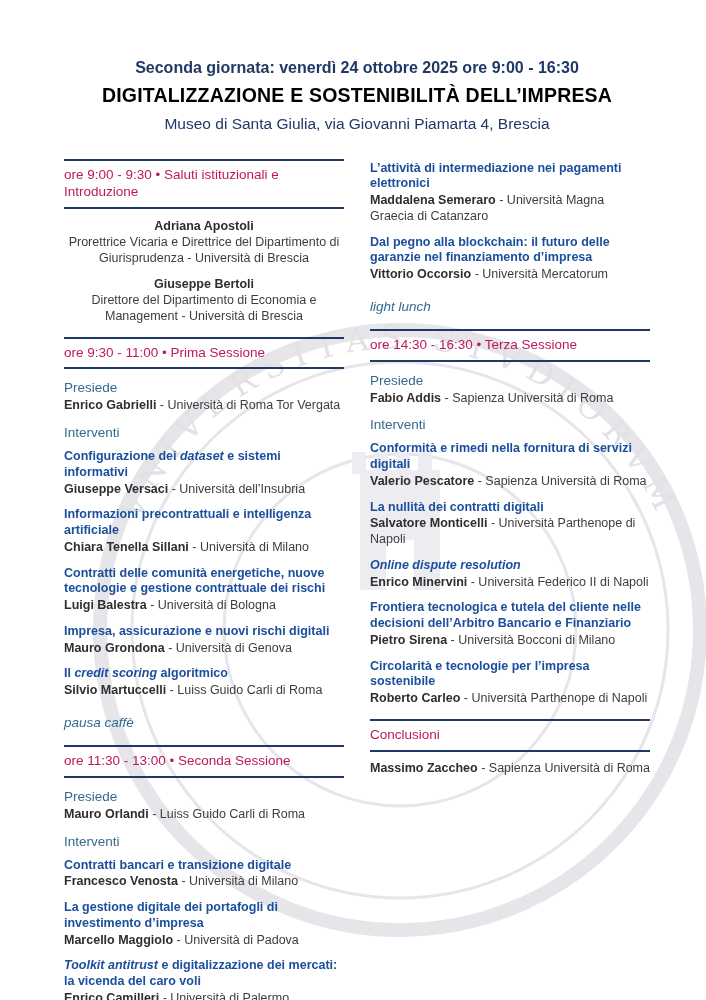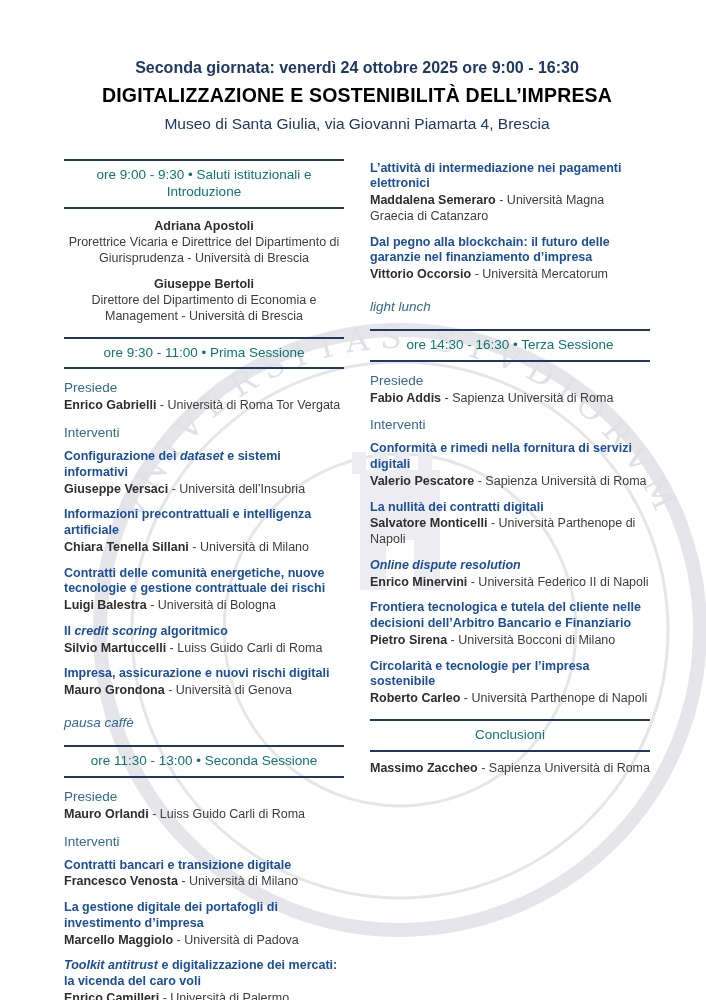--- a/index.html
+++ b/index.html
@@ -13,21 +13,21 @@
   }
   .watermark{position:absolute;left:0;top:0;width:706px;height:1000px;z-index:0;pointer-events:none;}
   .page{position:relative;z-index:1;padding:42px 56px 0 64px;margin-top:16px;}
   .header{text-align:center;}
   .h-line1{color:#1f3864;font-weight:700;font-size:16px;line-height:1.25;}
   .h-title{color:#000000;font-weight:700;font-size:19.5px;line-height:1.25;margin-top:5px;letter-spacing:.2px;}
   .h-venue{color:#1f3864;font-size:15.5px;line-height:1.3;margin-top:7px;}
   .columns{display:flex;gap:26px;margin-top:24px;align-items:flex-start;}
   .col{flex:1;min-width:0;}
   .rule{border:none;border-top:2px solid #1f3864;margin:0;}
-  .session-head{color:#0f766e;font-size:13.5px;line-height:1.32;padding:5px 0 6px 0;text-align:center;}
+  .session-head{color:#be185d;font-size:13.5px;line-height:1.32;padding:5px 0 6px 0;}
   .label{color:#336a8e;font-size:13.5px;margin:11px 0 3px 0;}
   .talk{margin:9px 0 10px 0;}
   .talk-title{color:#1b4e9c;font-weight:700;font-size:12.5px;line-height:1.26;}
   .byline{font-size:12.5px;line-height:1.26;color:#3d3d3d;margin-top:1px;}
   .byline b{color:#2e2e2e;}
   .person{margin:0 0 11px 0;text-align:center;}
   .pname{font-weight:700;font-size:12.5px;line-height:1.26;color:#2e2e2e;}
   .prole{font-size:12.5px;line-height:1.26;}
   .people{margin-top:10px;margin-bottom:12px;}
   .note{color:#336a8e;font-style:italic;font-size:13.5px;margin:16px 0 15px 0;}
@@ -100,26 +100,26 @@
         </div>
         <div class="talk">
           <div class="talk-title"><span>Informazioni precontrattuali e intelligenza artificiale</span><i></i><span></span></div>
           <div class="byline"><b>Chiara Tenella Sillani</b><span> - Università di Milano</span></div>
         </div>
         <div class="talk">
           <div class="talk-title"><span>Contratti delle comunità energetiche, nuove tecnologie e gestione contrattuale dei rischi</span><i></i><span></span></div>
           <div class="byline"><b>Luigi Balestra</b><span> - Università di Bologna</span></div>
         </div>
         <div class="talk">
+          <div class="talk-title"><span>Impresa, assicurazione e nuovi rischi digitali</span><i></i><span></span></div>
+          <div class="byline"><b>Mauro Grondona</b><span> - Università di Genova</span></div>
+        </div>
+        <div class="talk">
           <div class="talk-title"><span>Il </span><i>credit scoring</i><span> algoritmico</span></div>
           <div class="byline"><b>Silvio Martuccelli</b><span> - Luiss Guido Carli di Roma</span></div>
-        </div>
-        <div class="talk">
-          <div class="talk-title"><span>Impresa, assicurazione e nuovi rischi digitali</span><i></i><span></span></div>
-          <div class="byline"><b>Mauro Grondona</b><span> - Università di Genova</span></div>
         </div>
 
         <div class="note">pausa caffè</div>
       </section>
 
       <section>
         <hr class="rule">
         <div class="session-head">ore 11:30 - 13:00 • Seconda Sessione</div>
         <hr class="rule">
         <div class="label">Presiede</div>

